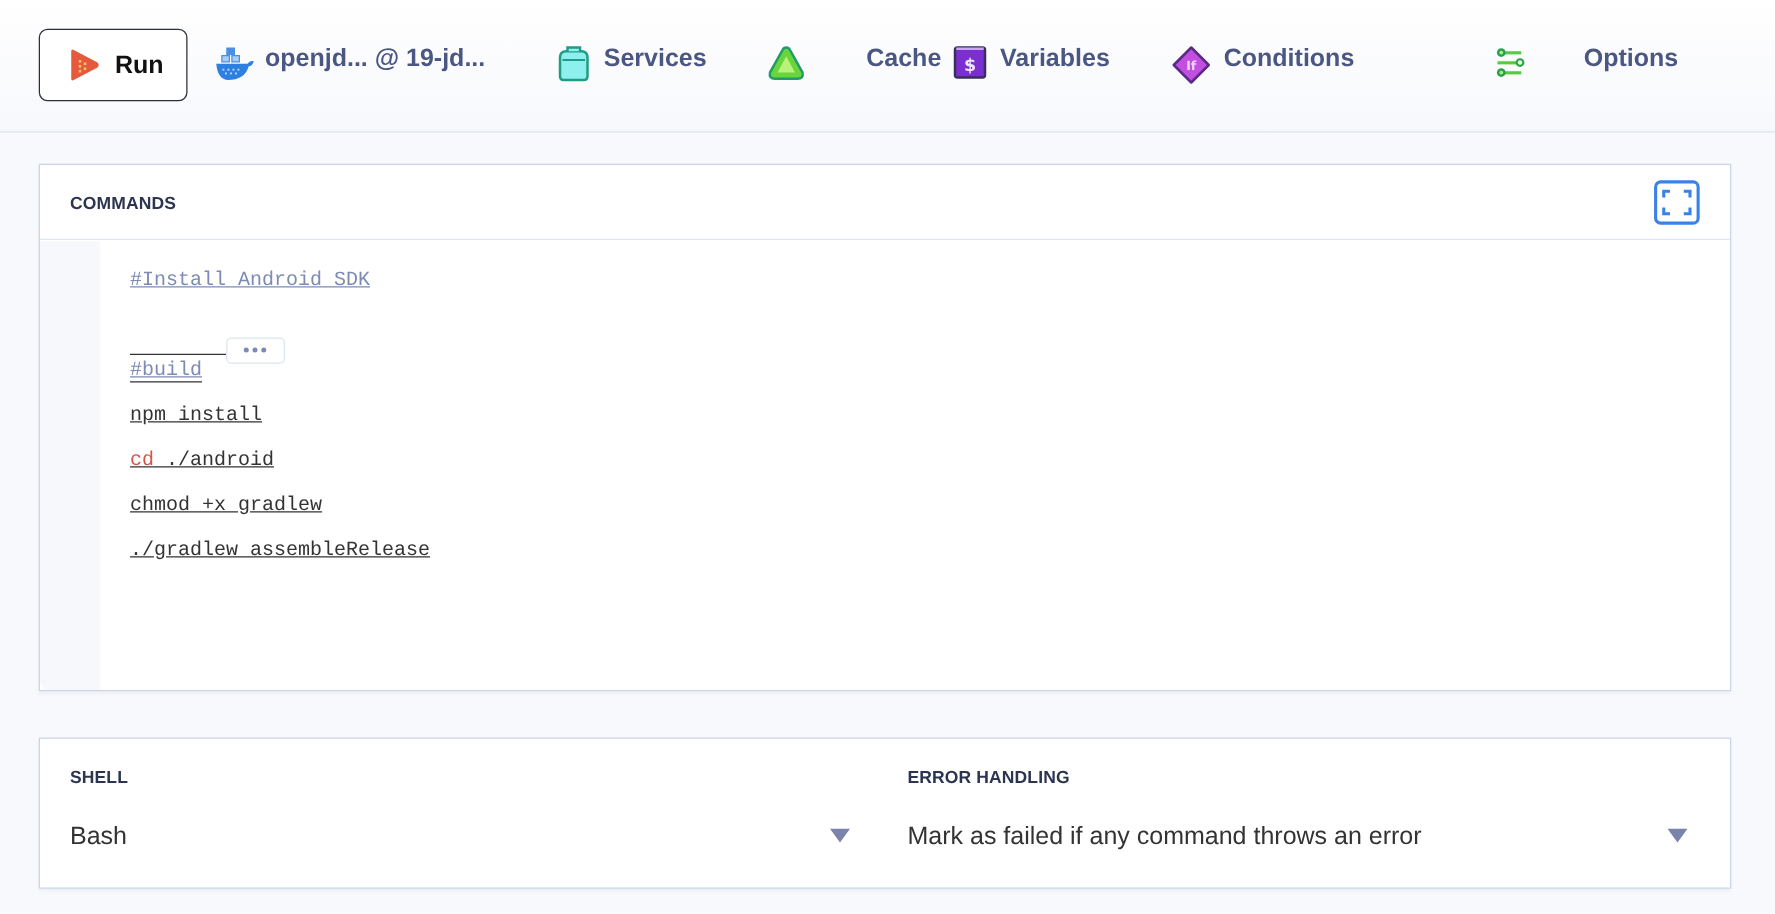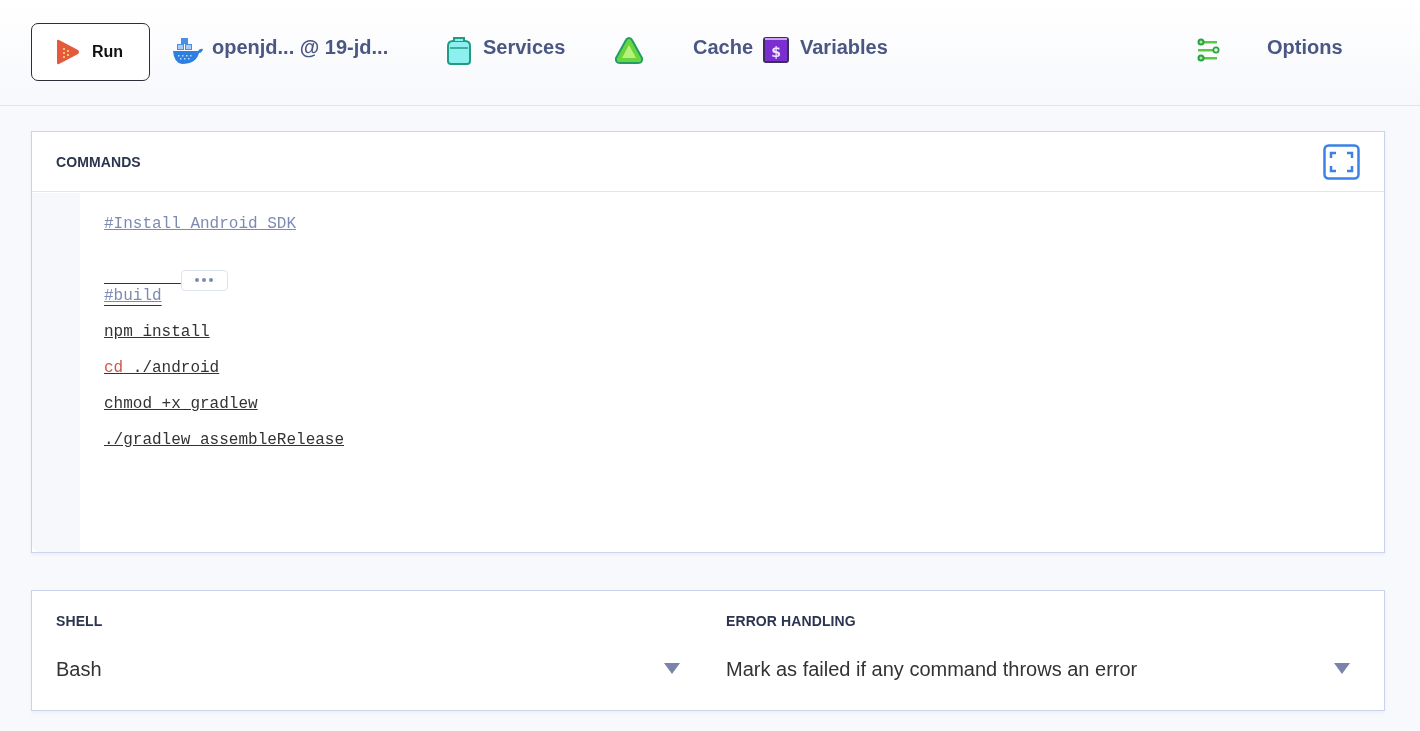--- a/index.html
+++ b/index.html
@@ -13,21 +13,21 @@
   .topbar {
     position: absolute; left: 0; top: 0; width: 1420px; height: 106px;
     background: linear-gradient(#ffffff, #f7f8fc);
     border-bottom: 1px solid #dde3f0;
   }
   .run-btn {
     position: absolute; left: 31px; top: 23px; width: 119px; height: 58px;
     border: 1px solid #2b2f3a; border-radius: 7px; background: #fff;
     display: flex; align-items: center; padding-left: 22px; cursor: pointer;
   }
-  .run-btn .lbl { font-size: 16px; font-weight: 600; color: #111; margin-left: 12px; }
+  .run-btn .lbl { font-size: 20px; font-weight: 600; color: #111; margin-left: 12px; }
   .tab {
     position: absolute; top: 36px; height: 32px; display: flex; 
     cursor: pointer;
   }
   .tab .lbl { font-size: 20px; font-weight: 600; color: #4a5783; margin-left: 10px; white-space: nowrap; }
   .tab svg { display: block; }
 
   .card {
     position: absolute; background: #fff;
     border: 1px solid #c9d4ec; border-radius: 0;
@@ -134,20 +134,27 @@
   <div class="tab" style="left:762px;">
     <svg width="28" height="28" viewBox="0 0 28 28">
       <rect x="1" y="1" width="26" height="26" rx="3" fill="#3a2f5c"></rect>
       <rect x="3" y="4" width="22" height="21" fill="#7b2fd0"></rect>
       <rect x="3" y="2" width="22" height="2" fill="#c9a6f2"></rect>
       <text x="14" y="21" text-anchor="middle" font-family="DejaVu Sans, sans-serif" font-size="14" font-weight="bold" fill="#f0e4ff">$</text>
     </svg>
     <span class="lbl">Variables</span>
   </div>
 
+  <div class="tab" style="left:937px;">
+    <svg width="32" height="32" viewBox="0 0 32 32">
+      <path d="M16 2 L30 16 L16 30 L2 16 Z" fill="#c34fe0" stroke="#5a2a86" stroke-width="2" stroke-linejoin="round"></path>
+      <text x="16" y="20" text-anchor="middle" font-family="DejaVu Sans, sans-serif" font-size="10" font-weight="bold" fill="#f2d2ff">If</text>
+    </svg>
+    <span class="lbl">Conditions</span>
+  </div>
 
   <div class="tab" style="left:1195px;gap:34px;">
     <svg width="28" height="28" viewBox="0 0 28 28">
       <rect x="6" y="5" width="16" height="2.5" fill="#56cc3a"></rect>
       <rect x="3" y="13" width="16" height="2.5" fill="#56cc3a"></rect>
       <rect x="6" y="21" width="16" height="2.5" fill="#56cc3a"></rect>
       <circle cx="6" cy="6" r="3.5" fill="#2aa048"></circle>
         <circle cx="6" cy="6" r="1.5" fill="#9ff08a"></circle>
       <circle cx="21" cy="14" r="3.5" fill="#2aa048"></circle>
         <circle cx="21" cy="14" r="1.8" fill="#e6ffd8"></circle>

